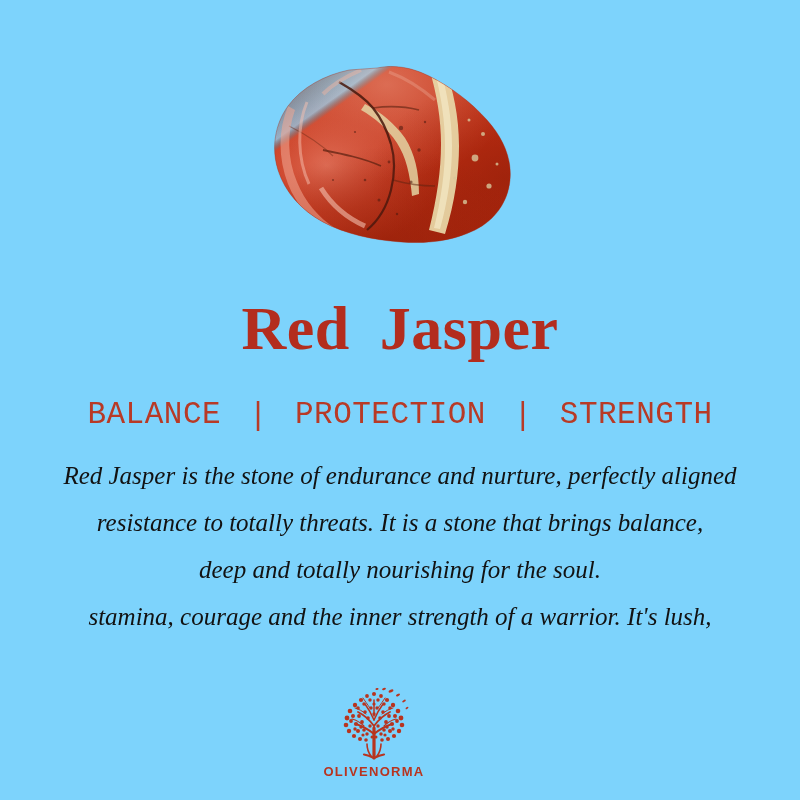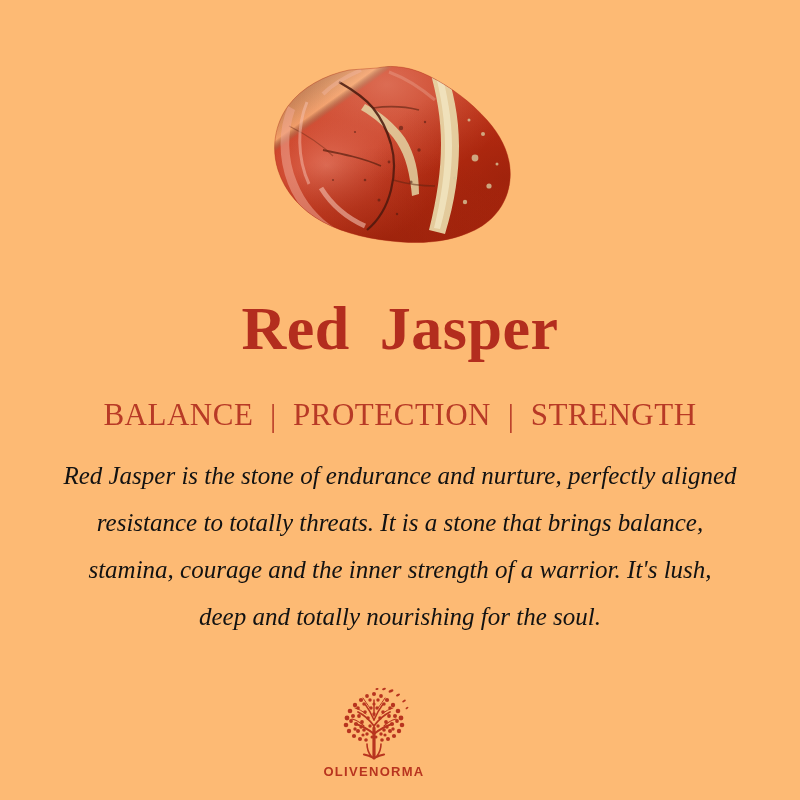--- a/index.html
+++ b/index.html
@@ -11,21 +11,21 @@
     width: 800px;
     height: 800px;
     font-family: "Liberation Serif", "DejaVu Serif", serif;
     overflow: hidden;
   }
 
   #page {
     position: relative;
     width: 800px;
     height: 800px;
-    background: #fdba74;
+    background: #7dd3fc;
   }
 
   
   .stone-wrap {
     position: absolute;
     left: 0;
     top: 58px;
     width: 800px;
     height: 195px;
     display: flex;
@@ -55,21 +55,21 @@
   
   .subtitle {
     position: absolute;
     left: 0;
     top: 396px;
     width: 800px;
     text-align: center;
     font-size: 31px;
     line-height: 38px;
     color: #B83A26;
-    font-family: Liberation Serif, serif;
+    font-family: Liberation Mono, monospace;
     white-space: nowrap;
   }
   .subtitle .kw {
     letter-spacing: 0.5px;
   }
   .subtitle .sep {
     display: inline-block;
     margin: 0 9px;
     position: relative;
     top: 1px;
@@ -230,22 +230,22 @@
     <span class="kw">BALANCE</span>
     <span class="sep">|</span>
     <span class="kw">PROTECTION</span>
     <span class="sep">|</span>
     <span class="kw">STRENGTH</span>
   </div>
 
   <div class="body-copy">
     <span class="bl">Red Jasper is the stone of endurance and nurture, perfectly aligned</span>
     <span class="bl">resistance to totally threats. It is a stone that brings balance,</span>
+    <span class="bl">deep and totally nourishing for the soul.</span>
     <span class="bl">stamina, courage and the inner strength of a warrior. It's lush,</span>
-    <span class="bl">deep and totally nourishing for the soul.</span>
   </div>
 
   <div class="logo">
     <svg class="logo-mark" width="80" height="76" viewBox="0 0 80 76">
       <g stroke="#B8341F" fill="none" stroke-linecap="round">
 
         <path d="M40,72 C40,62 40,52 40,42" stroke-width="3.2"></path>
         <path d="M40,72 C36,70 33,69 30,68.5 M40,72 C44,70 47,69 50,68.5" stroke-width="2.2"></path>
         <path d="M37,70 C34,66 33,62 33,58 M43,70 C46,66 47,62 47,58" stroke-width="1.6"></path>
 

